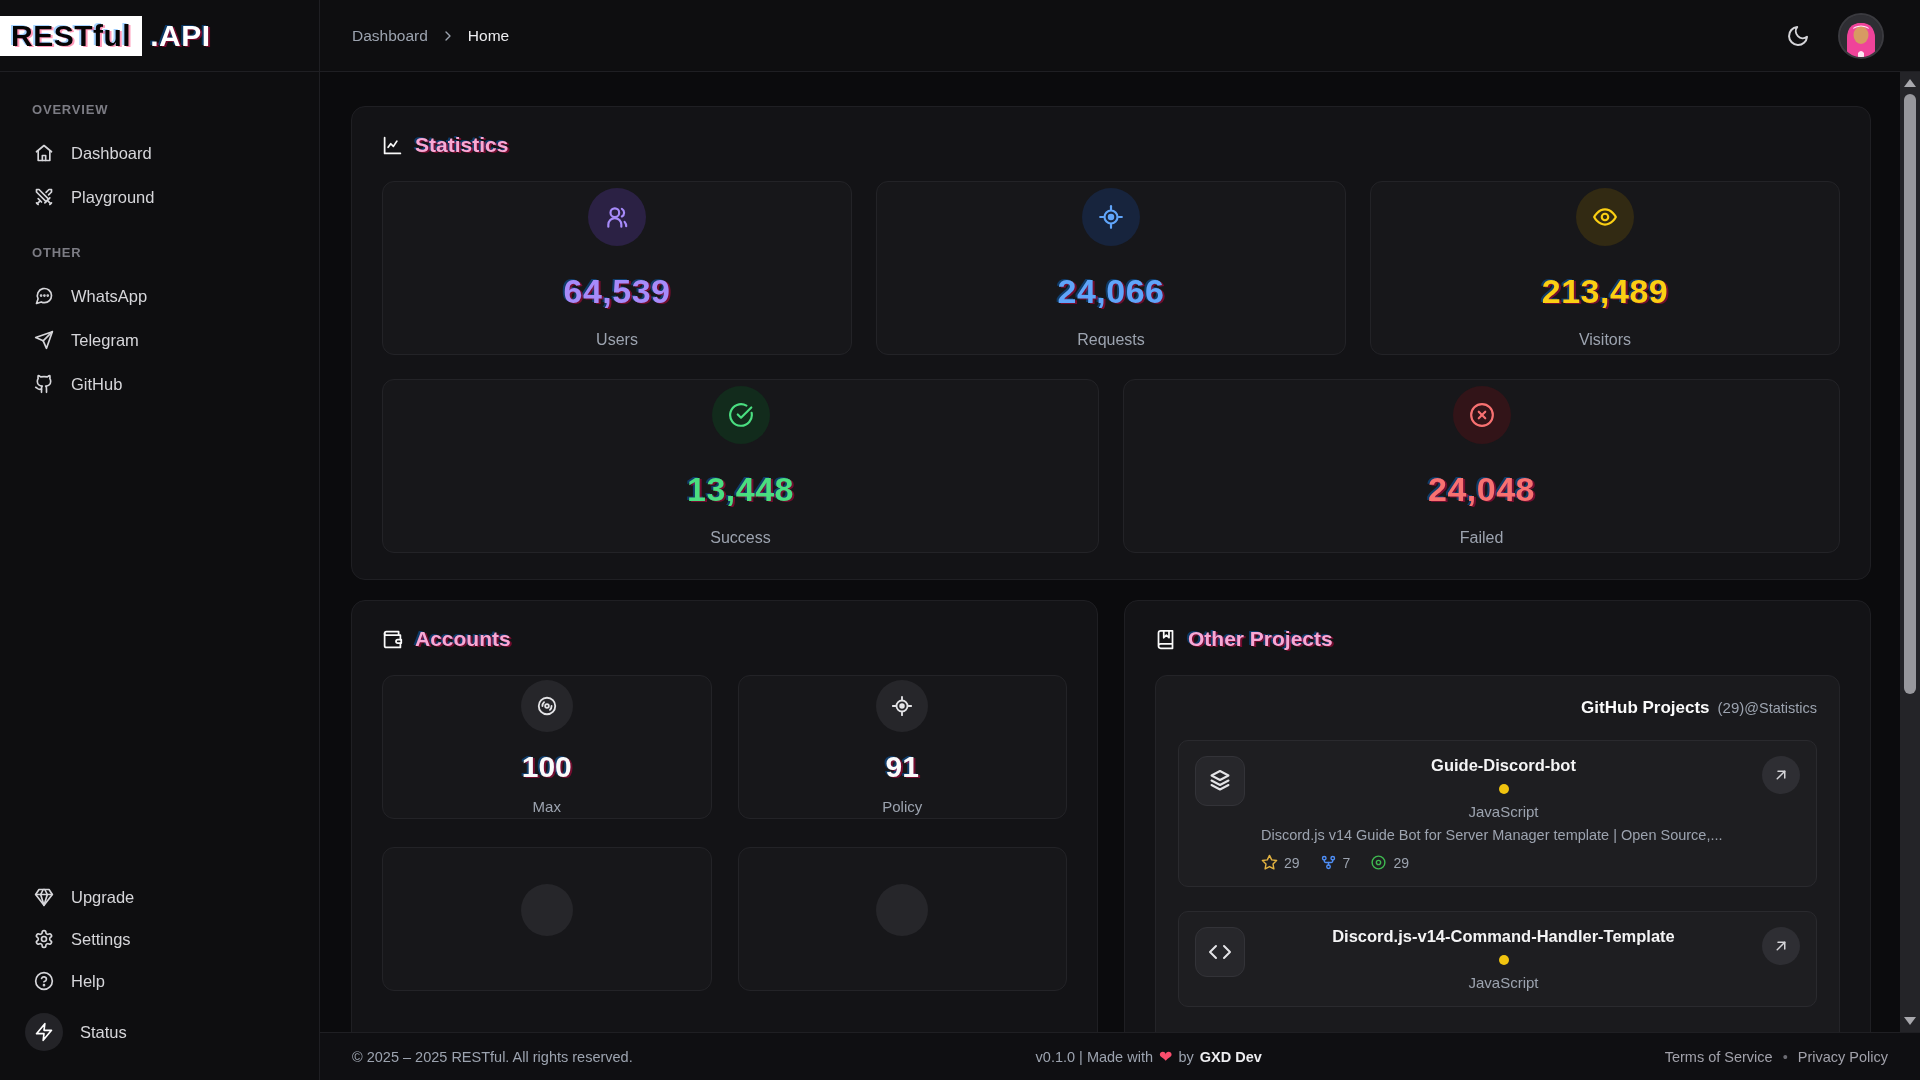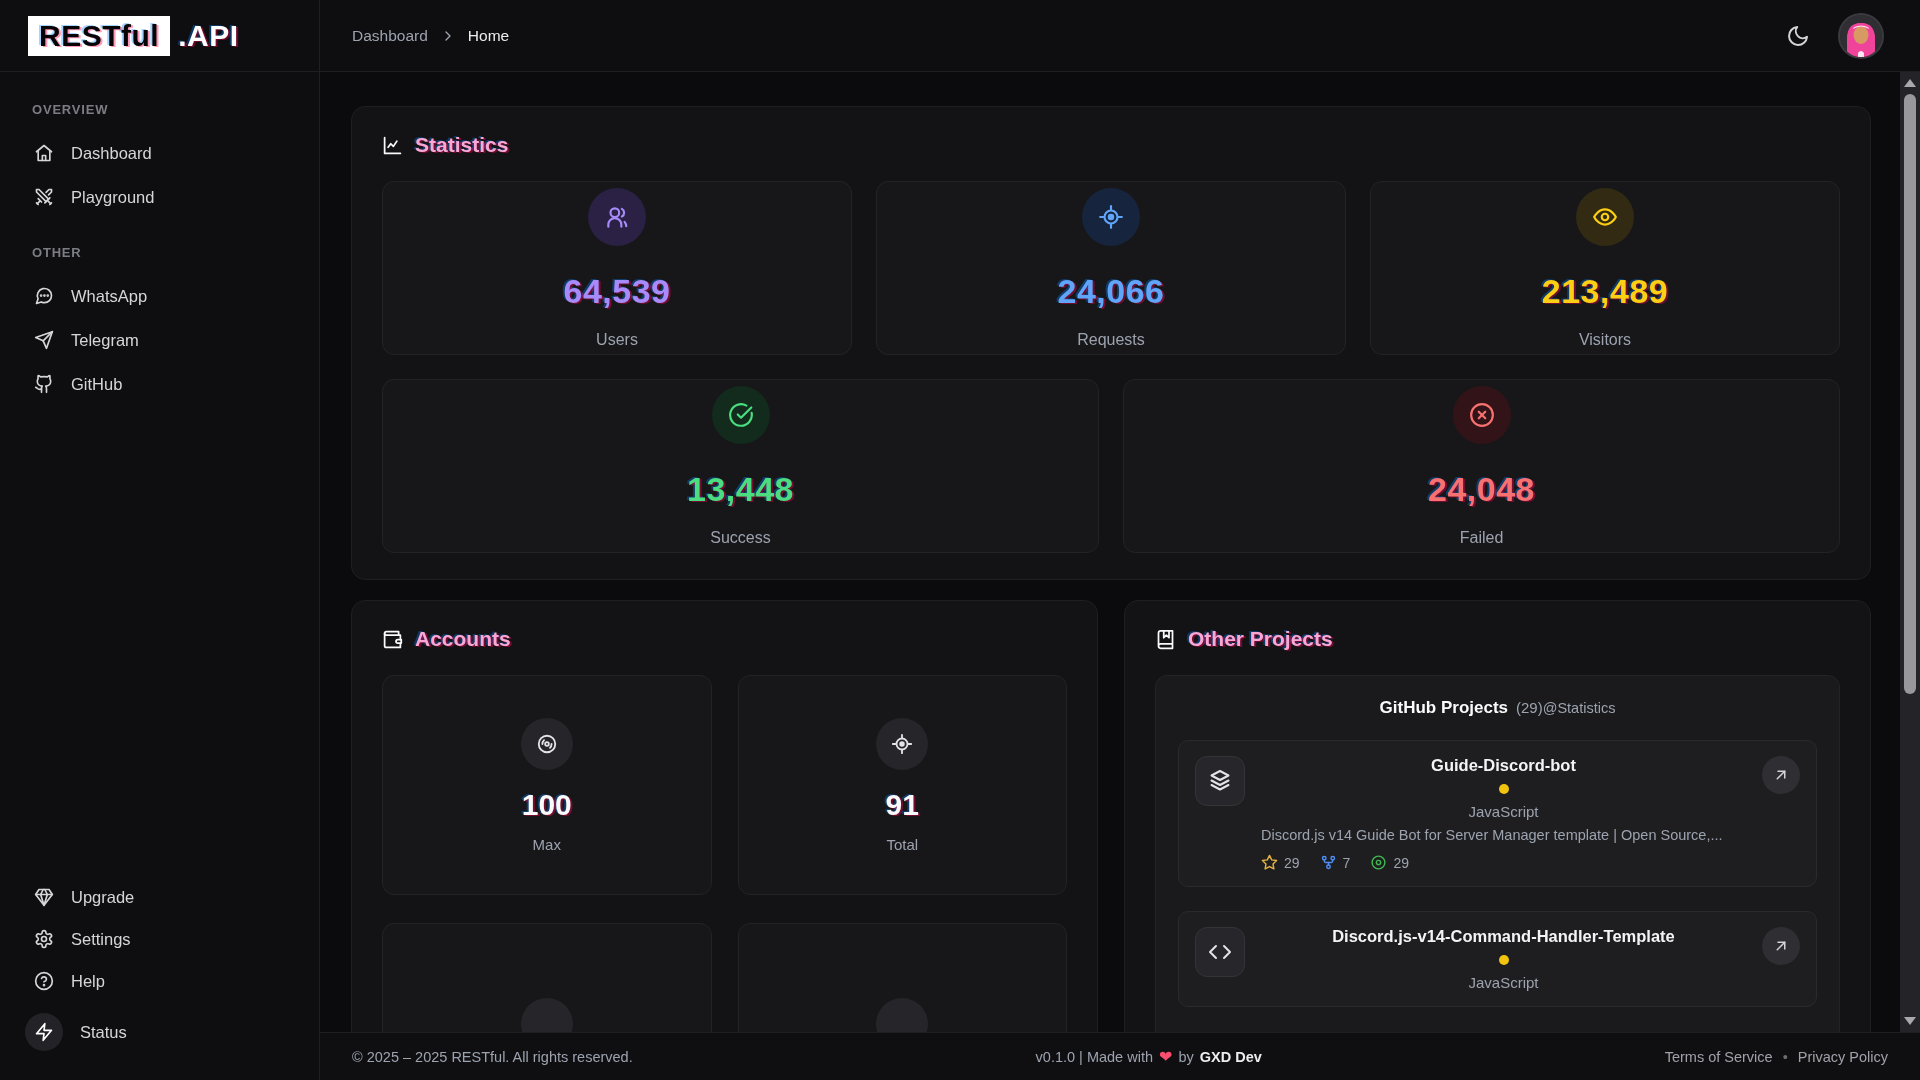--- a/index.html
+++ b/index.html
@@ -3,21 +3,21 @@
 <meta charset="utf-8">
 <style>
   * { margin:0; padding:0; box-sizing:border-box; }
   html,body { width:1920px; height:1080px; overflow:hidden; background:#0b0b0d;
     font-family:"Liberation Sans", sans-serif; color:#e4e4e7; }
   svg { display:block; }
 
   
   .sidebar { position:fixed; left:0; top:0; width:320px; height:1080px;
     background:#0e0e10; border-right:1px solid #1f1f23; display:flex; flex-direction:column; z-index:40; }
-  .logo-row { height:72px; border-bottom:1px solid #1f1f23; display:flex; align-items:center; padding-left:28px; gap:8px; flex:none; }
+  .logo-row { height:72px; border-bottom:1px solid #1f1f23; display:flex; align-items:center; gap:8px; flex:none; }
   .glitch { text-shadow: 2px 1px 0 rgba(255,0,80,.40), -2px -1px 0 rgba(0,130,255,.35); }
   .logo-primary { background:#ffffff; color:#050505; font-weight:800; font-size:30px; padding:3px 11px; letter-spacing:.5px; }
   .logo-secondary { color:#fff; font-weight:800; font-size:30px; letter-spacing:.5px; }
   .nav { padding:24px 24px 0 28px; flex:1 1 auto; }
   .nav-section { margin-bottom:26px; }
   .nav-label { font-size:13px; font-weight:700; letter-spacing:.8px; color:#7c7c84; margin:6px 0 14px 4px; }
   .nav-item { display:flex; align-items:center; gap:17px; color:#d6d6da; font-size:16.5px;
     padding:12px 6px; border-radius:8px; cursor:pointer; }
   .nav-item svg { flex:none; }
   .nav-bottom { padding:0 24px 18px 28px; }
@@ -53,28 +53,28 @@
   .c-purple { color:#a78bfa; } .bg-purple { background:#2b2144; }
   .c-blue   { color:#60a5fa; } .bg-blue   { background:#17243d; }
   .c-yellow { color:#fbcf13; } .bg-yellow { background:#322a13; }
   .c-green  { color:#4ade80; } .bg-green  { background:#122b1c; }
   .c-red    { color:#f87171; } .bg-red    { background:#321418; }
   .bg-gray  { background:#26262a; }
 
   .bottom-row { display:grid; grid-template-columns:1fr 1fr; gap:26px; margin-top:20px; }
   .tall-card { height:560px; }
   .acct-grid { display:grid; grid-template-columns:1fr 1fr; gap:26px; margin-bottom:28px; }
-  .acct-card { background:#17171a; border:1px solid #232327; border-radius:12px; height:220px;
+  .acct-card { background:#17171a; border:1px solid #232327; border-radius:12px; height:144px;
     display:flex; flex-direction:column; align-items:center; justify-content:center; }
   .acct-icon { width:52px; height:52px; border-radius:50%; display:flex; align-items:center; justify-content:center; margin-bottom:18px; color:#e4e4e7; }
   .acct-value { font-size:30px; font-weight:700; color:#fafafa; margin-bottom:14px; }
   .acct-label { font-size:15px; color:#9ca3af; }
 
   .gh-panel { background:#1a1a1d; border:1px solid #242428; border-radius:12px; padding:22px; }
-  .gh-head { display:flex; align-items:center; justify-content:center; margin-bottom:22px; }
+  .gh-head { display:flex; align-items:center; justify-content:flex-end; margin-bottom:22px; }
   .gh-head-left { display:flex; align-items:baseline; gap:8px; }
   .gh-title { font-size:17px; font-weight:700; color:#fafafa; }
   .gh-count { font-size:15px; color:#9ca3af; }
   .gh-handle { font-size:14.5px; color:#9ca3af; }
   .proj-item { background:#1e1e21; border:1px solid #2a2a2e; border-radius:10px; padding:15px 16px;
     display:flex; gap:16px; margin-bottom:24px; cursor:pointer; }
   .proj-icon { width:50px; height:50px; flex:none; border-radius:12px; background:#27272b; border:1px solid #333338;
     display:flex; align-items:center; justify-content:center; color:#e4e4e7; }
   .proj-body { flex:1 1 auto; min-width:0; }
   .proj-title-row { display:flex; align-items:center; gap:9px;flex-direction:column; }
@@ -359,21 +359,21 @@
               <svg width="22" height="22" viewBox="0 0 24 24" fill="none" stroke="currentColor" stroke-width="2" stroke-linecap="round" stroke-linejoin="round">
                   <line x1="2" x2="5" y1="12" y2="12"></line>
                   <line x1="19" x2="22" y1="12" y2="12"></line>
                   <line x1="12" x2="12" y1="2" y2="5"></line>
                   <line x1="12" x2="12" y1="19" y2="22"></line>
                   <circle cx="12" cy="12" r="6"></circle>
                   <circle cx="12" cy="12" r="2" fill="currentColor"></circle>
                 </svg>
             </div>
             <div class="acct-value glitch">91</div>
-            <div class="acct-label">Total</div>
+            <div class="acct-label">Policy</div>
           </div>
         </div>
         <div class="acct-grid">
           <div class="acct-card">
             <div class="acct-icon bg-gray"></div>
           </div>
           <div class="acct-card">
             <div class="acct-icon bg-gray"></div>
           </div>
         </div>

